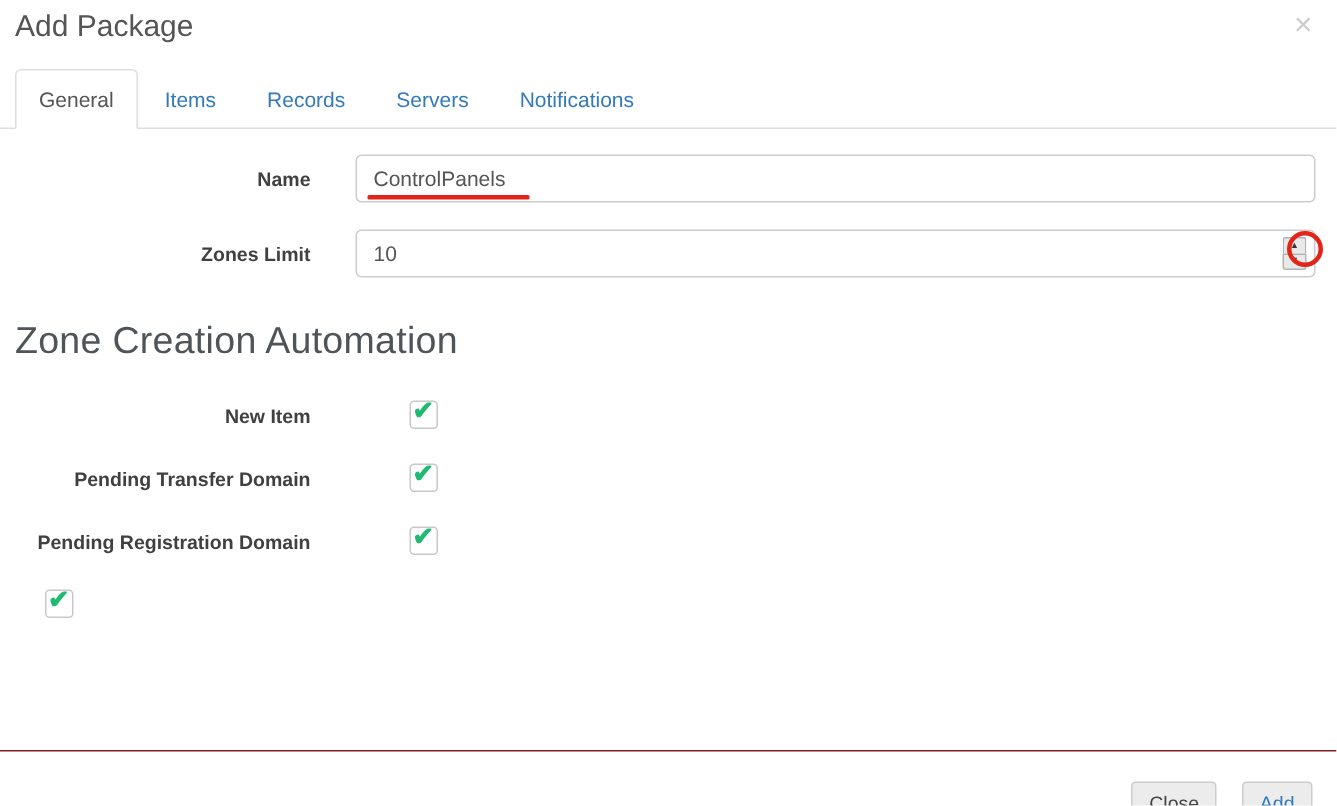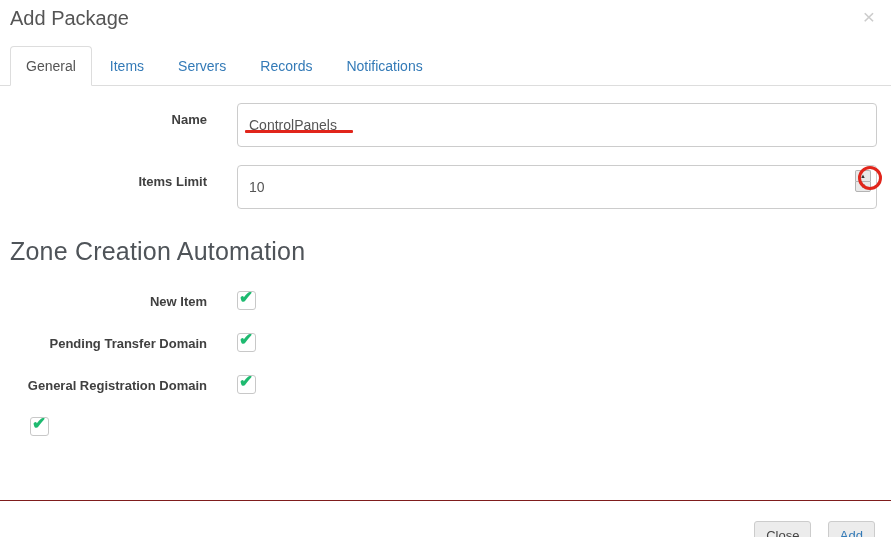--- a/index.html
+++ b/index.html
@@ -38,21 +38,21 @@
   
   .form-area { padding-top: 17px; }
   .form-row { display: flex; align-items: flex-start; margin-bottom: 18px; }
   .form-label {
     width: 207px; min-width: 207px; text-align: right;
     font-size: 13px; font-weight: bold; color: #404040;
     padding-top: 9px; line-height: 15px; padding-left: 37px;
   }
   .control { margin-left: 30px; width: 640px; position: relative; }
   .text-input {
-    width: 100%; height: 44px; padding: 6px 11px;
+    width: 100%; height: 32px; padding: 6px 11px;
     font-size: 14px; color: #555; font-family: inherit;
     border: 1px solid #ccc; border-radius: 4px; outline: none; background: #fff;
   }
 
   
   .red-underline {
     position: absolute; left: 8px; top: 27px; width: 108px; height: 3px;
     background: #e1251b; border-radius: 1px; pointer-events: none;
   }
   .red-circle {
@@ -72,21 +72,21 @@
   }
   .spinner-btn.up { border-radius: 2px 2px 0 0; border-bottom: none; }
   .spinner-btn.down { border-radius: 0 0 2px 2px; }
 
   
   .section-heading {
     margin: 27px 0 0 10px; font-size: 25px; font-weight: 300;
     color: #4f5459; line-height: 30px; letter-spacing: 0.2px;
   }
   .checks { margin-top: 25px; }
-  .check-row { display: flex; align-items: flex-end; margin-bottom: 23px; }
+  .check-row { display: flex; align-items: flex-end; margin-bottom: 23px; gap: 36px; }
   .check-label {
     width: 207px; min-width: 207px; text-align: right;
     font-size: 13px; font-weight: bold; color: #404040;
     line-height: 17px; padding-top: 2px;
   }
   .check-label.two-line { width: 137px; min-width: 137px; margin-left: 70px; }
   .checkbox {
     margin-left: 30px; width: 19px; height: 19px; min-width: 19px;
     background: #fff; border: 1px solid #c8c8c8; border-radius: 3px;
     position: relative; cursor: pointer;
@@ -118,42 +118,42 @@
 </div>
 
 <ul class="nav-tabs">
   <li class="active">
       <a>General</a>
     </li>
   <li>
       <a>Items</a>
     </li>
   <li>
-      <a>Servers</a>
+      <a>Records</a>
     </li>
   <li>
-      <a>Records</a>
+      <a>Servers</a>
     </li>
   <li>
       <a>Notifications</a>
     </li>
 </ul>
 
 <div class="form-area">
 
   <div class="form-row">
     <div class="form-label">Name</div>
     <div class="control">
       <input class="text-input" type="text" value="ControlPanels" style="">
       <div class="red-underline"></div>
     </div>
   </div>
 
   <div class="form-row">
-    <div class="form-label">Items Limit</div>
+    <div class="form-label">Zones Limit</div>
     <div class="control">
       <input class="text-input" type="text" value="10" style="">
       <div class="spinner">
         <div class="spinner-btn up">▲</div>
         <div class="spinner-btn down">▼</div>
       </div>
       <div class="red-circle"></div>
     </div>
   </div>
 
@@ -169,21 +169,21 @@
     </div>
 
     <div class="check-row">
       <div class="check-label">Pending Transfer Domain</div>
       <div class="checkbox">
         <span class="check-mark">✔</span>
       </div>
     </div>
 
     <div class="check-row">
-      <div class="check-label">General Registration Domain</div>
+      <div class="check-label">Pending Registration Domain</div>
       <div class="checkbox">
         <span class="check-mark">✔</span>
       </div>
     </div>
 
     <div class="check-row">
       <div class="checkbox">
         <span class="check-mark">✔</span>
       </div>
     </div>

